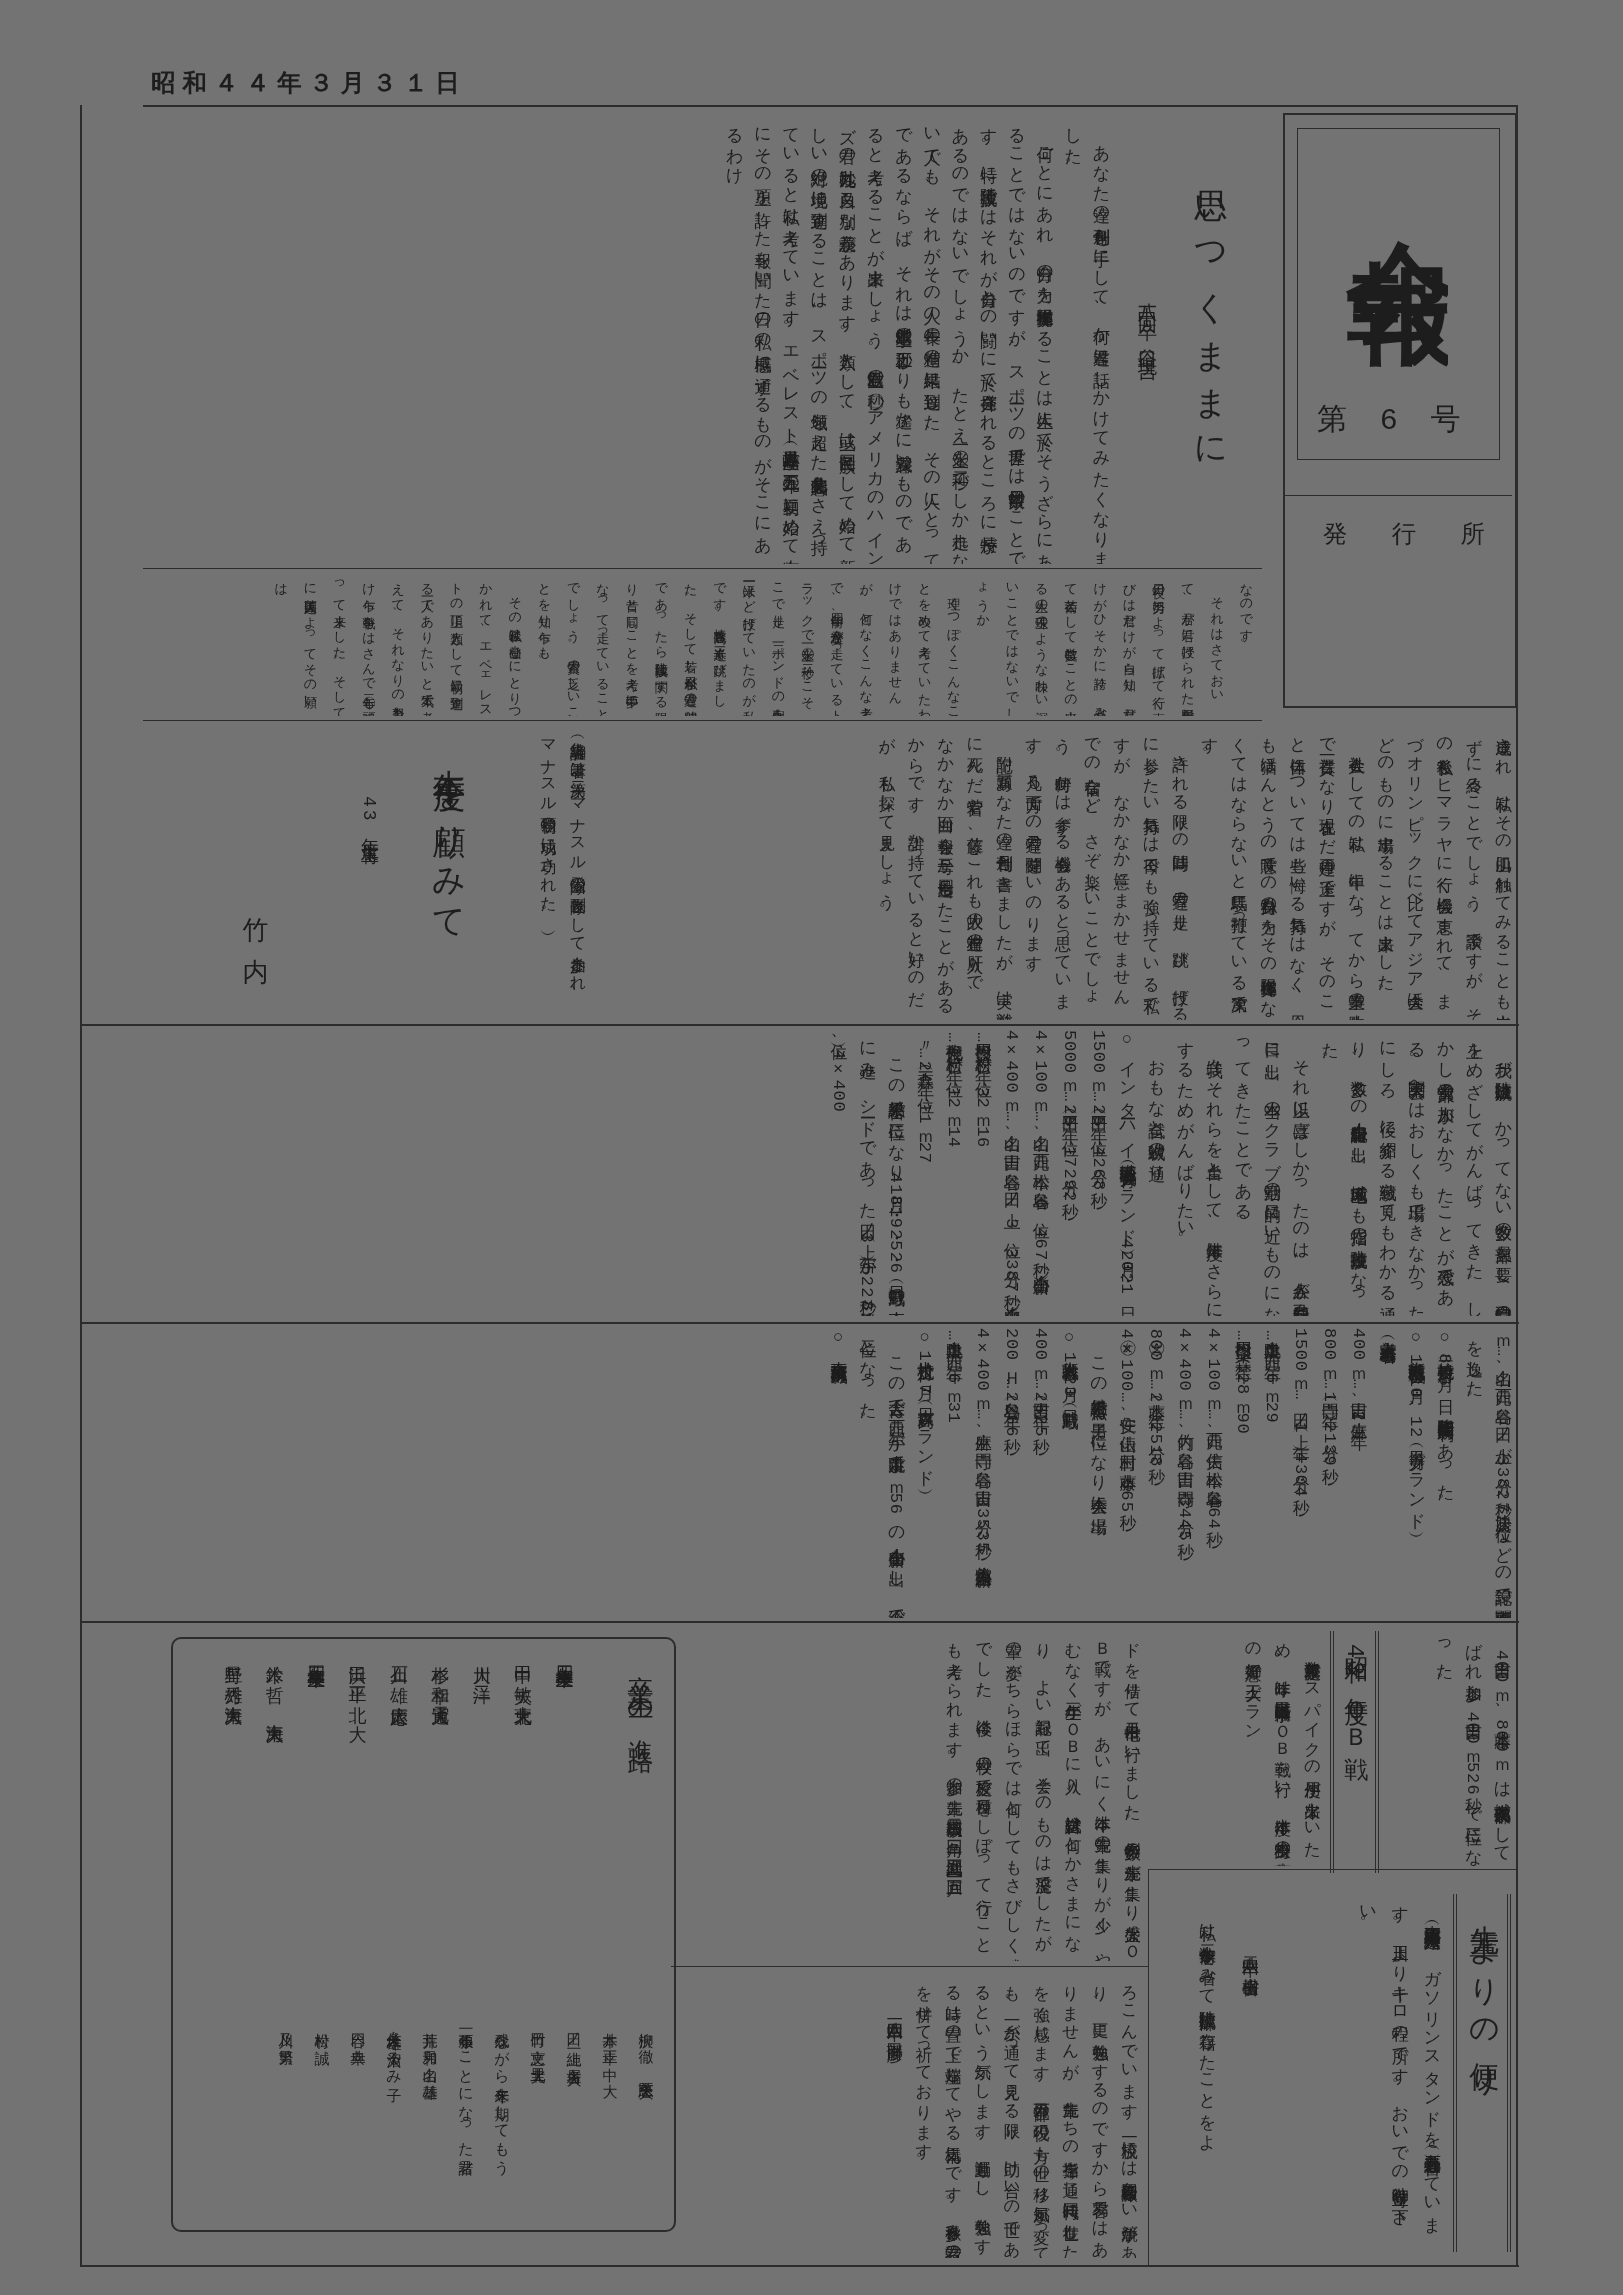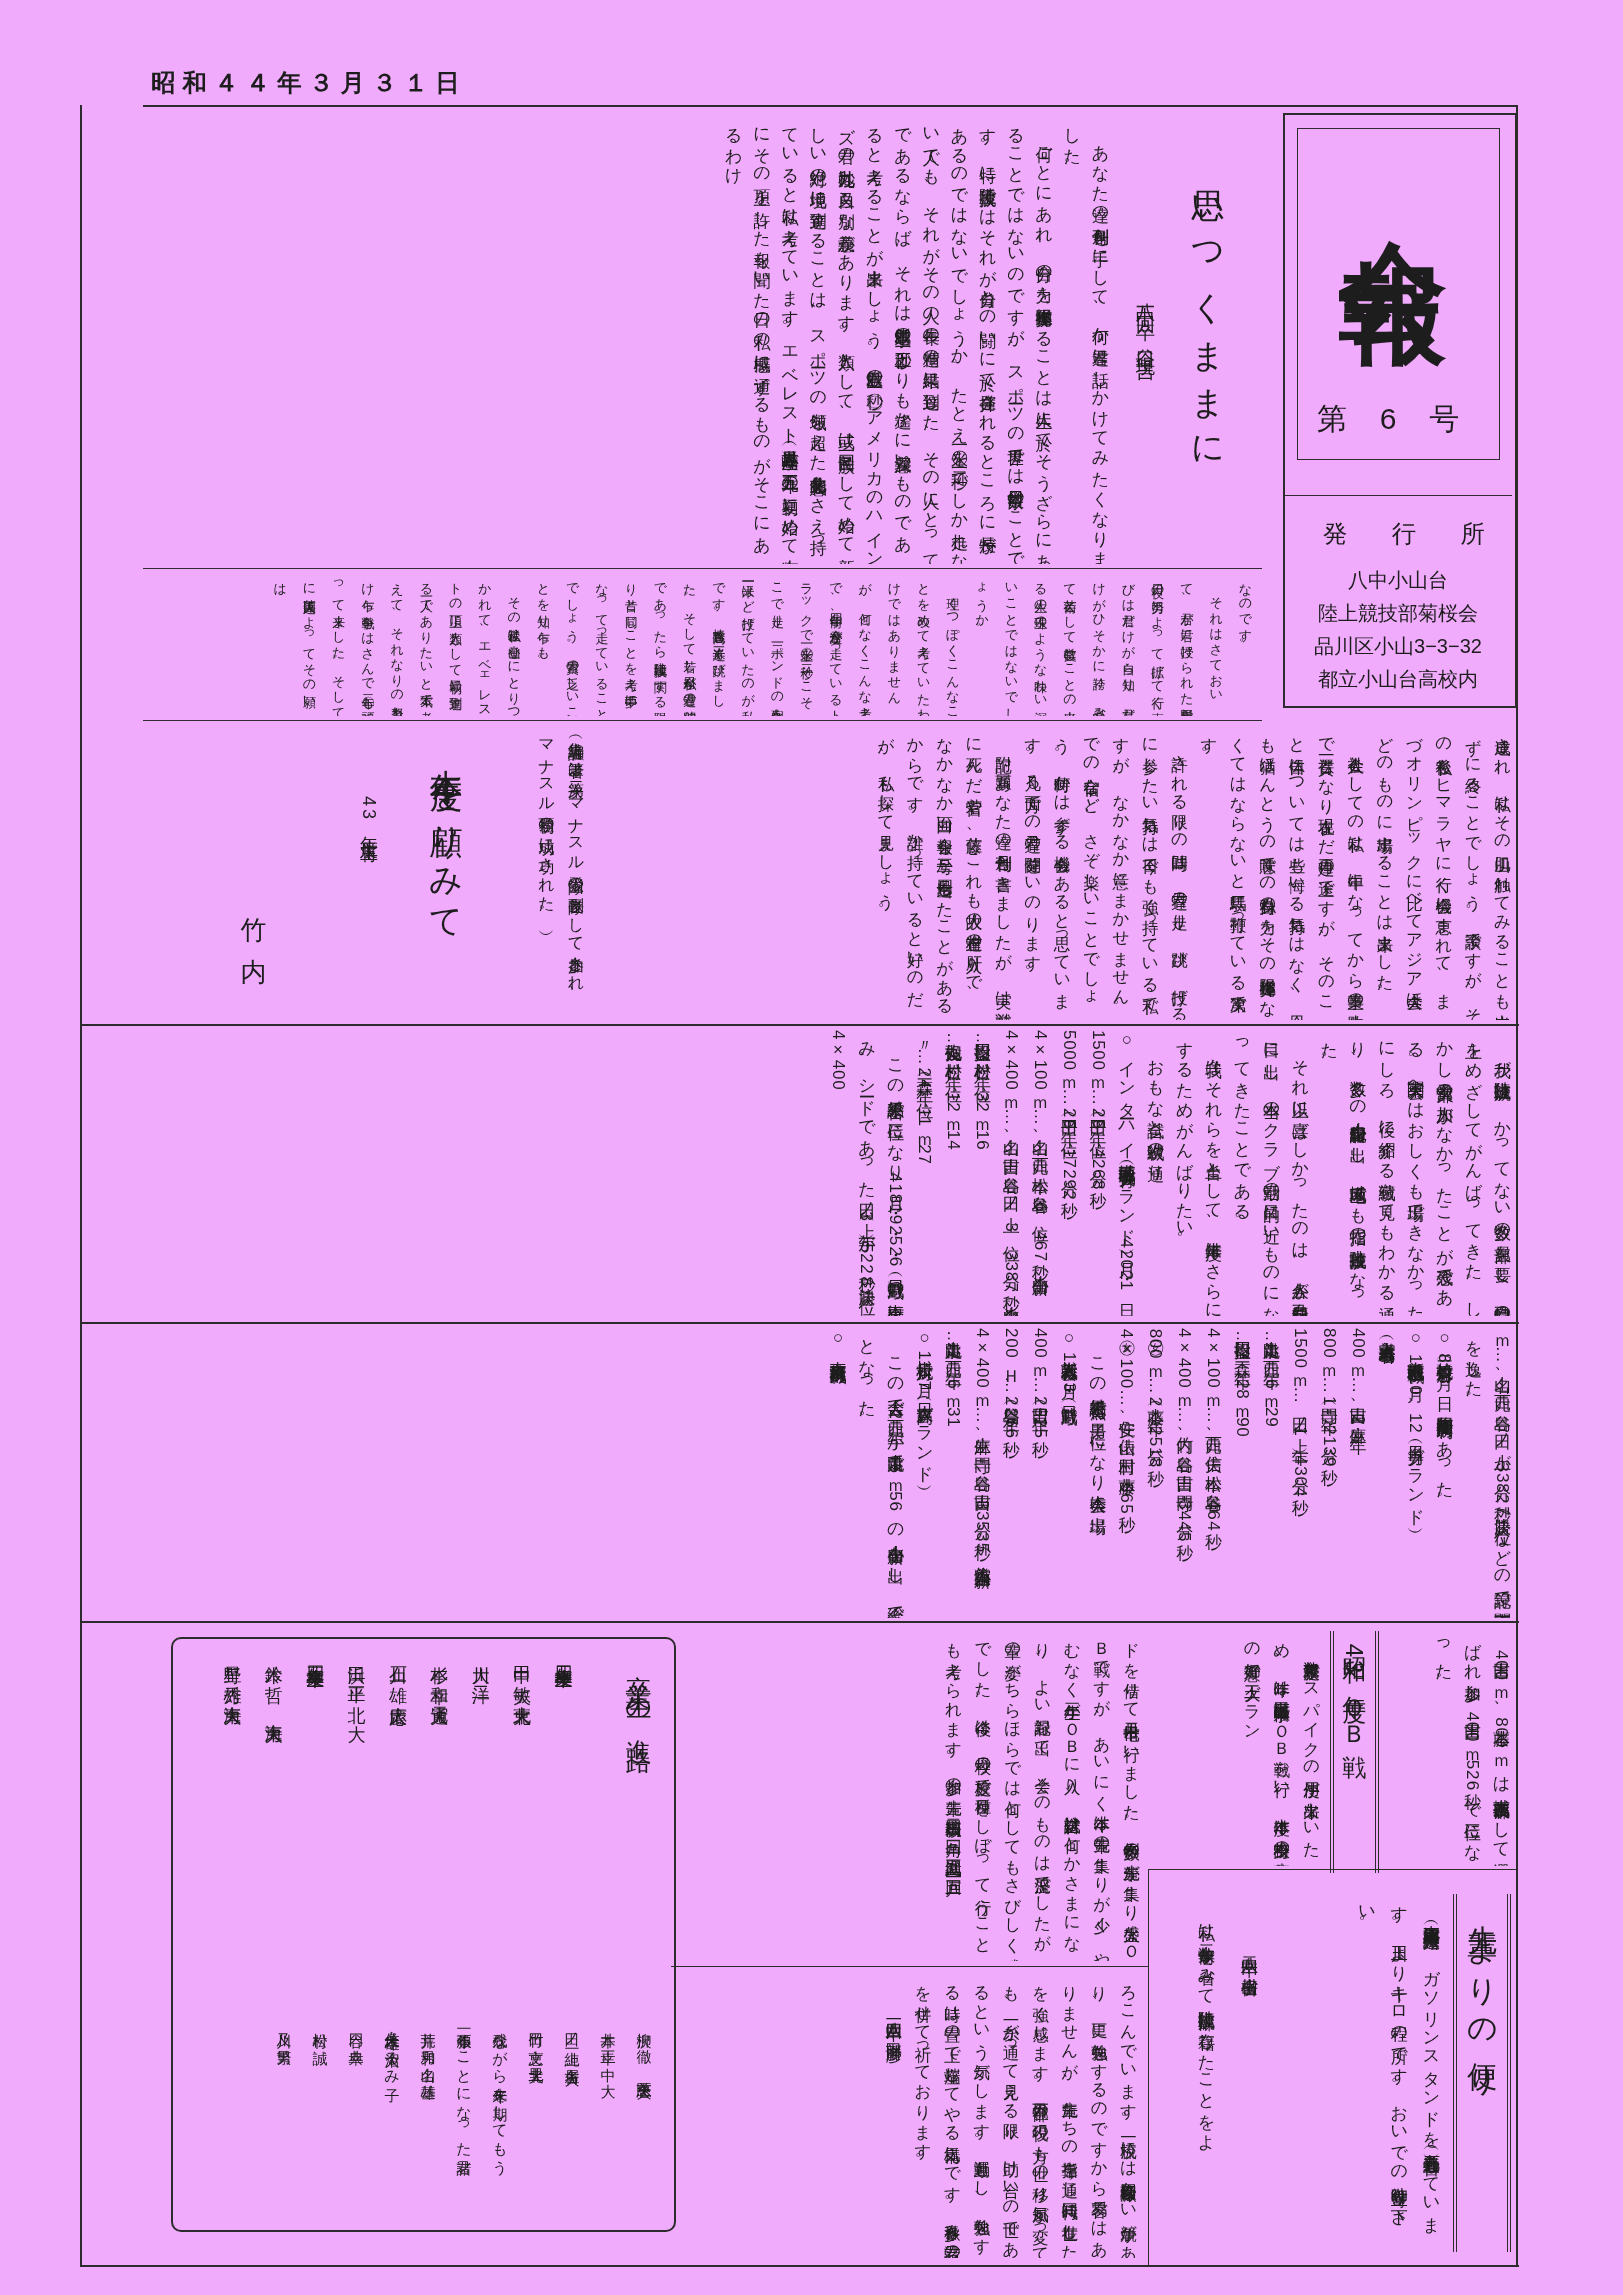--- a/index.html
+++ b/index.html
@@ -1,20 +1,20 @@
 <!DOCTYPE html>
 <html style="font-size:11.5px"><head>
 <meta charset="utf-8">
 <style>
   html,body{margin:0;padding:0;background:#888;}
   #page{
     position:relative;
     width:1623px;height:2295px;
-    background:#f0abfc;
-    font-family:Liberation Sans, sans-serif;
+    background:#737373;
+    font-family:Liberation Mono, monospace;
     color:#1d1d1d;
     overflow:hidden;
   }
   .v{
     writing-mode:vertical-rl;
     text-orientation:mixed;
     white-space:pre-wrap;
     overflow:hidden;
     letter-spacing:0.7px;
     position:absolute;
@@ -36,24 +36,20 @@
   <div class="rule" style="left:80px;top:2265px;width:1439px;height:2.2px;"></div>
 
   <div class="h" style="left:151px;top:67px;font-size:24.4px;letter-spacing:7.2px;font-weight:bold;">昭和４４年３月３１日</div>
 
   <div class="box" style="left:1283px;top:113px;width:230px;height:591px;"></div>
   <div class="box" style="left:1297px;top:128px;width:201px;height:330px;border-width:1.4px;"></div>
   <div class="v" style="left:1339px;top:152px;height:258px;font-size:109px;font-weight:bold;line-height:1;letter-spacing:20px;">会報</div>
   <div class="h" style="left:1317px;top:399px;font-size:30px;letter-spacing:1.4px;">第　6　号</div>
   <div class="rule" style="left:1284px;top:495px;width:228px;height:1.4px;"></div>
   <div class="h" style="left:1323px;top:518px;font-size:24.4px;letter-spacing:10px;text-align:right;">発　行　所</div>
-  <div class="h" style="left:1297px;top:564px;width:202px;font-size:20px;line-height:1.65;text-align:center;white-space:pre-line;">八中小山台
-陸上競技部菊桜会
-品川区小山3−3−32
-都立小山台高校内</div>
 
   <div class="v" style="left:1185px;top:164px;height:402px;font-size:33px;letter-spacing:10px;">思いつくままに</div>
   <div class="v" style="left:1133px;top:288px;height:277px;font-size:19.4px;letter-spacing:4.3px;">八中一回卒　谷口現吉</div>
 
   <div class="v bodytxt" style="left:147px;top:116px;width:967px;height:448px;font-size:17px;line-height:1.66;">　あなた達の創刊号を手にして、何か君達に話しかけてみたくなりました。
 　何ごとにあれ、自分の力を極限迄発揮することは人生に於てそうざらにあることではないのですが、スポーツの世界では日常茶飯のことです。特に陸上競技ではそれが自分との闘いに於て発揮されるところに特長があるのではないでしょうか。たとえ一〇〇米を一二秒でしか走れない人でも、それがその人の長年の精進の結果に到達した、その人にとって極限であるならば、それは飯島選手の一〇秒五よりも遙かに意義深いものであると考えることが出来ましょう。飯島君の一〇秒〇、アメリカのハインズ君の九秒九は又自ら別な意義があります。人類として、或は同一民族として始めて新しい絶対の境地に到達することは、スポーツの領域を超えた文化的意義をさえ持っていると私は考えています。エベレスト（世界最高峰）が一九五三年の初夏に始めて人類にその頂上を許した報を聞いた日の私の感概に通ずるものがそこにあるわけ</div>
 
   <div class="rule" style="left:143px;top:568px;width:1119px;height:1.4px;"></div>
 
   <div class="v" style="left:147px;top:574px;width:1113px;height:142px;font-size:13px;line-height:2.25;">なのです。

